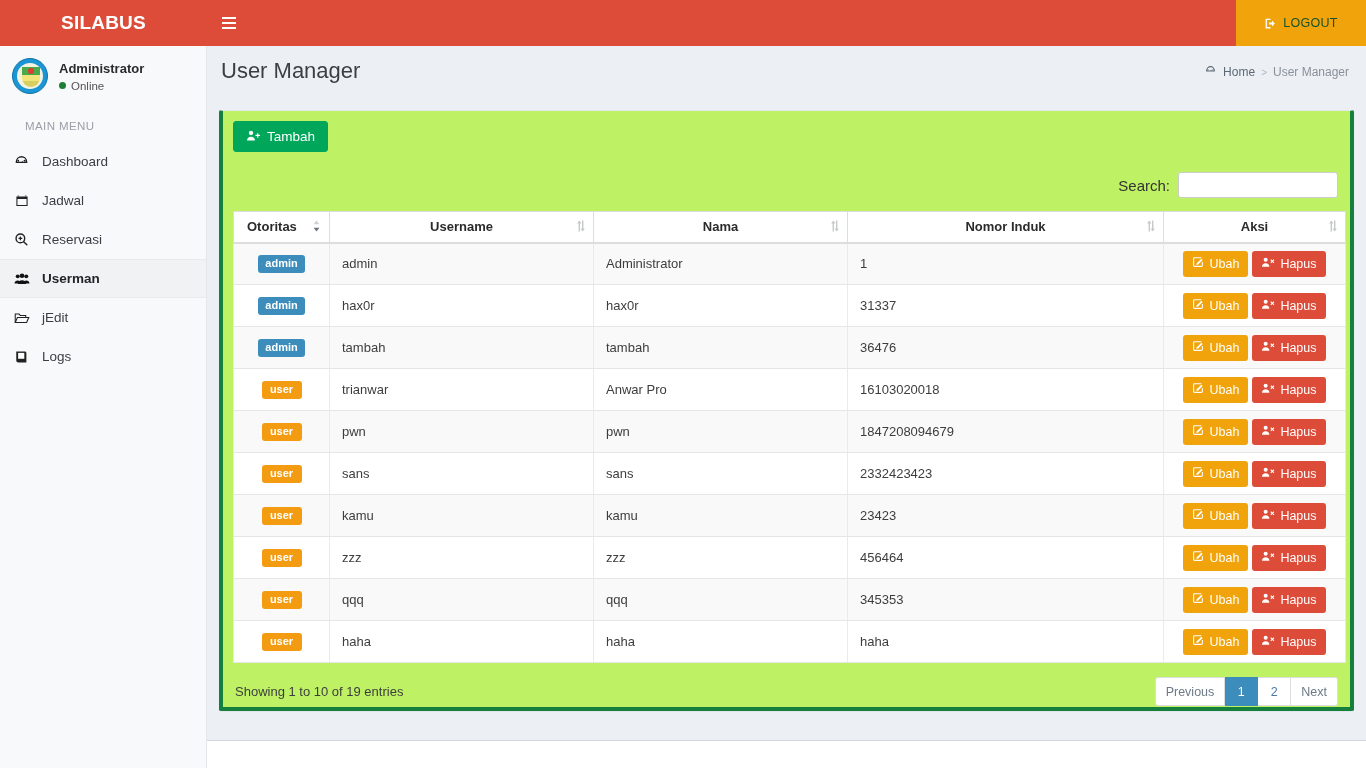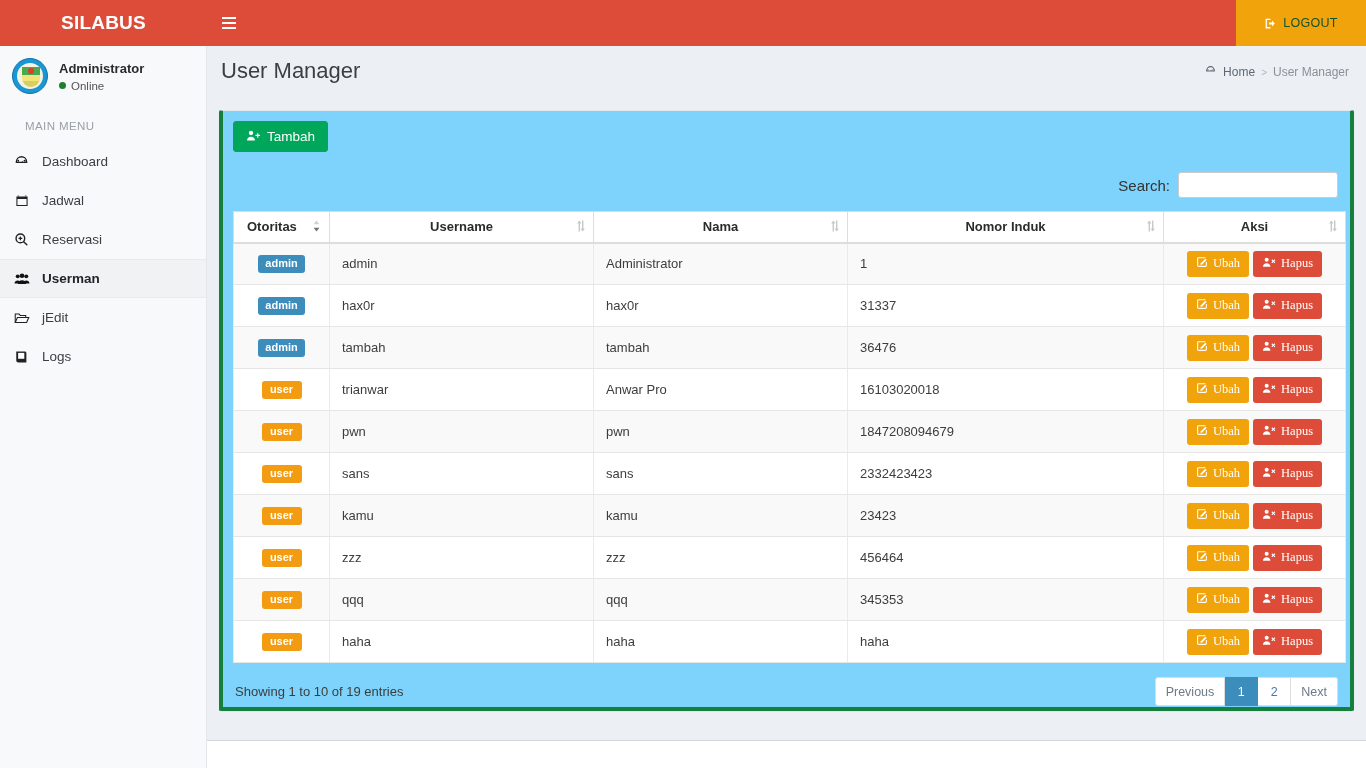--- a/index.html
+++ b/index.html
@@ -143,21 +143,21 @@
   .breadcrumb {
     position: absolute; right: 17px; top: 18px;
     font-size: 12px; color: #8a9099;
     display: flex; align-items: center; gap: 6px;
   }
   .breadcrumb .bc-link { color: #5c6874; }
   .breadcrumb .sep { color: #b0b7bf; font-size: 10px; }
 
   .panel {
     margin: 16px 12px 0 12px;
-    background: #7dd3fc;
+    background: #bef264;
     border-top: 3px solid #ffffff;
     border: 4px solid #15803d;
     border-top: 1px solid #e5e7ea;
     border-radius: 2px;
     padding: 10px 10px 12px 10px;
     height: 601px;
     box-shadow: 0 1px 1px rgba(0,0,0,.04);
   }
   .btn-tambah {
     margin: 0 0 0 0;
@@ -256,21 +256,21 @@
     display: inline-flex; align-items: center; justify-content: center;
     gap: 5px;
     height: 26px;
     padding: 0 9px;
     border-radius: 3px;
     font-size: 12.5px;
     color: #fff;
     border: none;
     cursor: pointer;
     vertical-align: middle;
-    font-family: Liberation Serif, serif;
+    font-family: Liberation Sans, sans-serif;
   }
   .btn-ubah { background: #f0a30a; margin-right: 4px; }
   .btn-hapus { background: #dd4b39; }
 
   .table-footer {
     margin-top: 14px;
     display: flex; align-items: center; justify-content: space-between;
     padding: 0 2px 0 2px;
   }
   .showing-info { font-size: 13px; color: #3d3d3d; }

